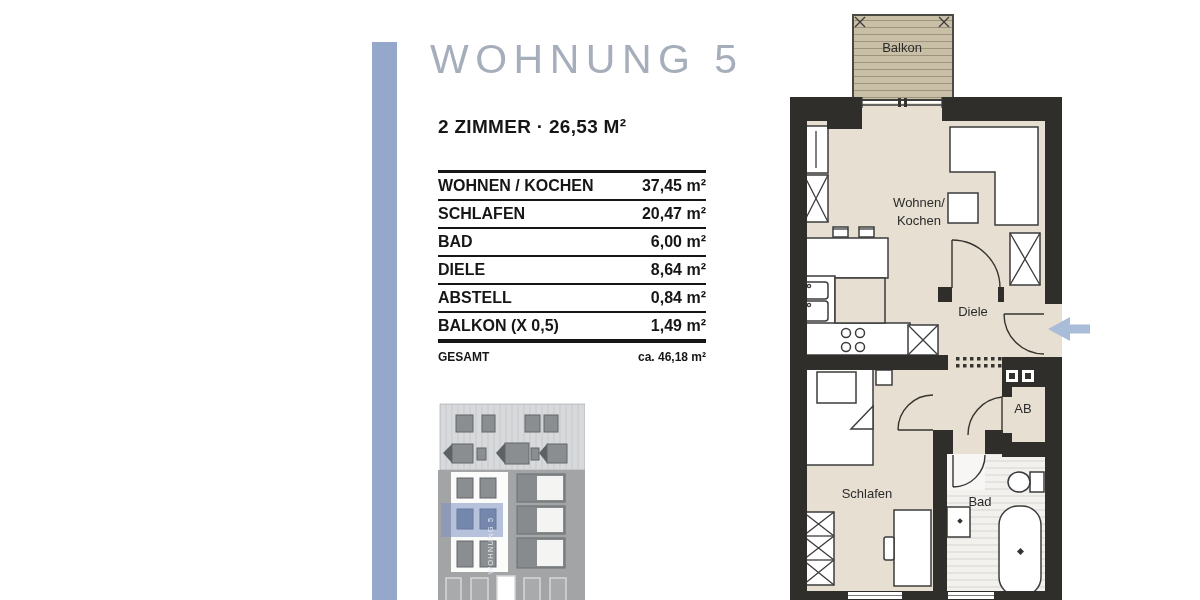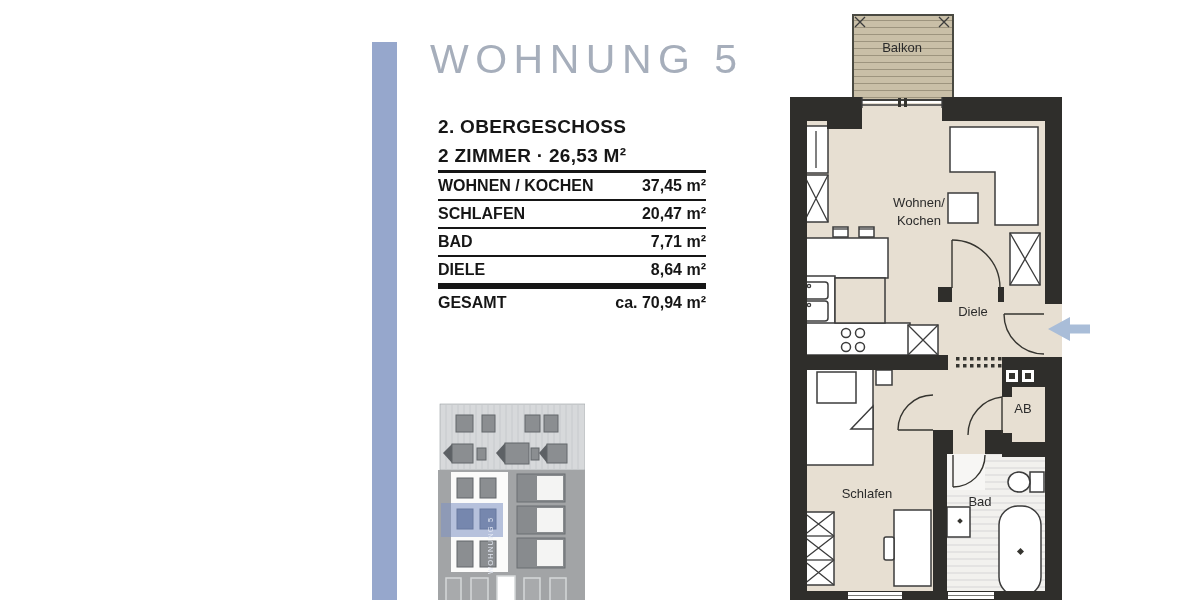--- a/index.html
+++ b/index.html
@@ -1,30 +1,30 @@
 <!DOCTYPE html>
 <html style="--c-accent-bar: #96a7cc; --c-title: #a6aebb; --c-text: #161616; --c-wall: #2f2e2b; --c-floor: #e7dfd2; --c-balcony: #c9bfa7; --c-balcony-line: #9d947e; --c-furniture-line: #3c3c3c; --c-arrow: #a9bdd8; --c-bad-stripe: #d6d6d6; --c-elev-attic: #d7d9db; --c-elev-facade: #a2a4a6; --c-elev-window: #8b8e91; --c-elev-highlight: #7d91c3;"><head>
 <meta charset="utf-8">
 <style>
   html,body{margin:0;padding:0;background:#fff;}
   .page{position:relative;width:1200px;height:600px;background:#fff;overflow:hidden;
-        font-family:"Liberation Sans",sans-serif;text-align:center;}
+        font-family:"Liberation Sans",sans-serif;}
   .accent-bar{position:absolute;left:372px;top:42px;width:25px;height:558px;
         background:var(--c-accent-bar);}
   .title{position:absolute;left:430px;top:36px;font-size:41px;font-weight:400;
         letter-spacing:6.5px;color:var(--c-title);white-space:nowrap;}
   .subtitle{position:absolute;left:438px;top:112px;color:var(--c-text);
         font-weight:bold;font-size:19px;line-height:29px;letter-spacing:.3px;}
   .area-table{position:absolute;left:438px;top:170px;width:268px;
         border-top:3px solid var(--c-text);color:var(--c-text);}
   .area-table .row{display:flex;justify-content:space-between;align-items:center;
         height:26px;border-bottom:2px solid var(--c-text);font-weight:bold;font-size:16px;}
   .area-table .row.last{border-bottom:none;}
   .area-table .total{display:flex;justify-content:space-between;align-items:center;
-        height:27px;border-top:4px solid var(--c-text);font-weight:bold;font-size:16px;}
+        height:27px;border-top:4px solid var(--c-text);font-weight:bold;font-size:12px;}
   svg text{font-family:"Liberation Sans",sans-serif;}
   .wall{fill:var(--c-wall);}
   .floor{fill:var(--c-floor);}
   .wht{fill:#ffffff;stroke:var(--c-furniture-line);stroke-width:1.5;}
   .tan{fill:var(--c-floor);stroke:var(--c-furniture-line);stroke-width:1.5;}
   .ln{stroke:var(--c-furniture-line);stroke-width:1.3;fill:none;}
   .door{stroke:#35342f;stroke-width:1.4;fill:none;}
   .lbl{font-size:13px;fill:#2b2b2b;text-anchor:middle;}
   .dot{fill:#35342f;}
   .plank-line{stroke:var(--c-balcony-line);stroke-width:1;}
@@ -38,44 +38,51 @@
 </head>
 <body>
 
 <div class="page">
 
   <div class="accent-bar"></div>
 
   <div class="title">WOHNUNG 5</div>
 
   <div class="subtitle">
-    <div>2. OBERGESCHOSS</div>
     <div>2 ZIMMER · 26,53 M²</div>
   </div>
 
   <div class="area-table">
     <div class="row">
       <span>WOHNEN / KOCHEN</span>
       <span>37,45 m²</span>
     </div>
     <div class="row">
       <span>SCHLAFEN</span>
       <span>20,47 m²</span>
     </div>
     <div class="row">
       <span>BAD</span>
-      <span>7,71 m²</span>
+      <span>6,00 m²</span>
     </div>
     <div class="row">
       <span>DIELE</span>
       <span>8,64 m²</span>
     </div>
+    <div class="row">
+      <span>ABSTELL</span>
+      <span>0,84 m²</span>
+    </div>
+    <div class="row last">
+      <span>BALKON (X 0,5)</span>
+      <span>1,49 m²</span>
+    </div>
     <div class="total">
       <span>GESAMT</span>
-      <span>ca. 70,94 m²</span>
+      <span>ca. 46,18 m²</span>
     </div>
   </div>
 
   <svg style="position:absolute;left:435px;top:400px;" width="150" height="200" viewBox="435 400 150 200">
     <g>
       <rect x="440" y="404" width="145" height="66" fill="var(--c-elev-attic)" stroke="#9aa0a4" stroke-width="0.6"></rect>
       <g>
         <line class="vline" x1="446" y1="405" x2="446" y2="469"></line>
           <line class="vline" x1="452" y1="405" x2="452" y2="469"></line>
         <line class="vline" x1="458" y1="405" x2="458" y2="469"></line>

